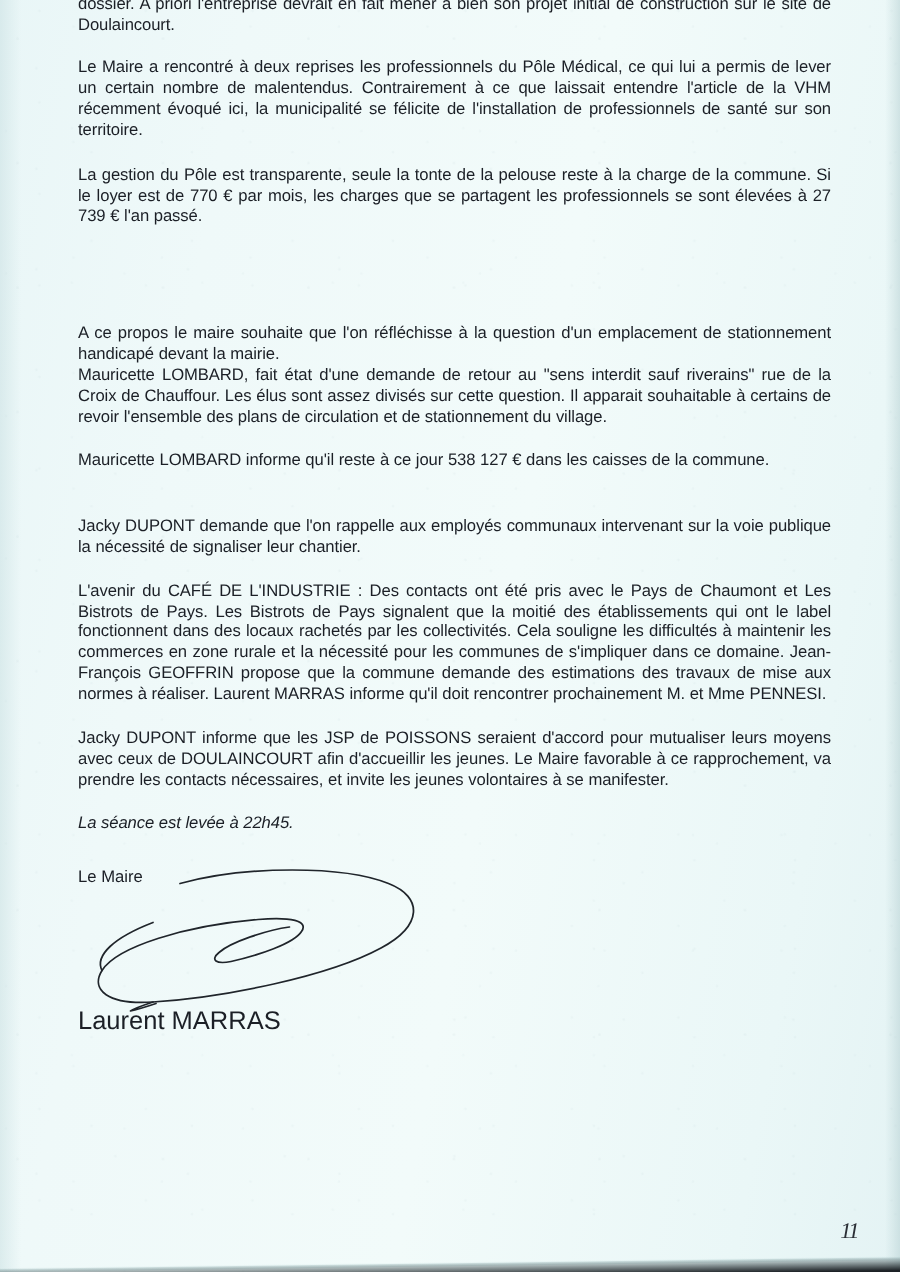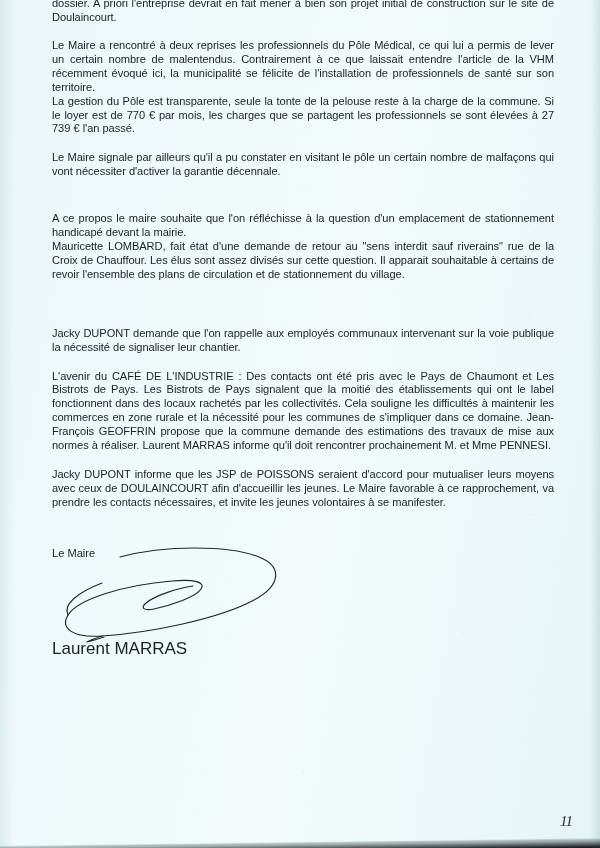--- a/index.html
+++ b/index.html
@@ -56,21 +56,21 @@
     font-size: 11.1px;
     line-height: 13.9px;
     text-align: justify;
     text-justify: inter-word;
     letter-spacing: -0.06px;
     word-spacing: 0.1px;
   }
   p.para.italic {
     font-style: italic;
   }
-  p.para.noindent-gap { margin-top: 0; }
+  p.para.noindent-gap { margin-top: 16px; }
   .gap-md { height: 15px; }
   .gap-xl { height: 33px; }
 
   
   .clip-top {
     overflow: hidden;
     height: 24px;
   }
   .clip-top p.para {
     margin-top: -3px;
@@ -173,41 +173,42 @@
     <div class="clip-top">
       <p class="para">dossier. A priori l'entreprise devrait en fait mener à bien son projet initial de construction sur le site de Doulaincourt.</p>
     </div>
 
     <div class="gap-md"></div>
     <p class="para">Le Maire a rencontré à deux reprises les professionnels du Pôle Médical, ce qui lui a permis de lever un certain nombre de malentendus. Contrairement à ce que laissait entendre   l'article de la VHM récemment évoqué ici, la municipalité se félicite de l'installation de professionnels de santé sur son territoire.</p>
 
     <p class="para noindent-gap">La gestion du Pôle est transparente, seule la tonte de la pelouse reste à la charge de la commune. Si le loyer est de 770 € par mois, les charges que se partagent les professionnels se sont élevées à 27 739 € l'an passé.</p>
 
     <div class="gap-md"></div>
-    <p class="para">Le Maire signale par ailleurs qu'il a pu constater en visitant le pôle un certain nombre de malfaçons qui vont nécessiter d'activer la garantie décennale.</p>
 
     <div class="gap-xl"></div>
     <p class="para noindent-gap">A ce propos le maire souhaite que l'on réfléchisse à la question d'un emplacement de stationnement handicapé devant la mairie.</p>
 
     <p class="para">Mauricette LOMBARD, fait état d'une demande de retour au "sens interdit sauf riverains" rue de la Croix de Chauffour. Les élus sont assez divisés sur cette question. Il apparait souhaitable à certains de revoir l'ensemble des plans de circulation et de stationnement du village.</p>
 
     <div class="gap-md"></div>
+    <p class="para">Mauricette LOMBARD informe qu'il reste à ce jour 538 127 € dans les caisses de la commune.</p>
 
     <div class="gap-md"></div>
 
     <div class="gap-md"></div>
     <p class="para">Jacky DUPONT demande que l'on rappelle aux employés communaux intervenant sur la voie publique la nécessité de signaliser leur chantier.</p>
 
     <div class="gap-md"></div>
     <p class="para">L'avenir du CAFÉ DE L'INDUSTRIE : Des contacts ont été pris avec le Pays de Chaumont et Les Bistrots de Pays. Les Bistrots de Pays signalent que la moitié des établissements qui ont le label fonctionnent dans des locaux rachetés par les collectivités. Cela souligne les difficultés à maintenir les commerces en zone rurale et la nécessité pour les communes de s'impliquer dans ce domaine. Jean-François GEOFFRIN propose que la commune demande des estimations des travaux de mise aux normes à réaliser. Laurent MARRAS informe qu'il doit rencontrer prochainement M. et Mme PENNESI.</p>
 
     <div class="gap-md"></div>
     <p class="para">Jacky DUPONT informe que les JSP de POISSONS seraient d'accord pour mutualiser leurs moyens avec ceux de DOULAINCOURT afin d'accueillir les jeunes. Le Maire favorable à ce rapprochement, va prendre les contacts nécessaires, et invite les jeunes volontaires à se manifester.</p>
 
     <div class="gap-md"></div>
+    <p class="para italic">La séance est levée à 22h45.</p>
 
     <div class="sign-block">
       <div class="sign-label">Le Maire</div>
 
       <svg class="signature-svg" viewBox="0 0 260 112" xmlns="http://www.w3.org/2000/svg">
         <g fill="none" stroke="#20252b" stroke-width="1.15" stroke-linecap="round" stroke-linejoin="round">
           <path d="M 66,14 C 110,2 175,2 205,14 C 228,23 228,42 200,57 C 165,76 95,90 48,93 C 18,95 6,85 14,72 C 24,56 70,42 118,38 C 140,36 152,39 147,46 C 142,54 118,62 100,66 C 90,68 86,65 92,60 C 100,53 124,45 139,43"></path>
           <path d="M 14,72 C 9,62 22,50 48,40"></path>
           <path d="M 48,93 C 42,95 36,97 33,99 C 38,98 44,96 50,94"></path>
         </g>

